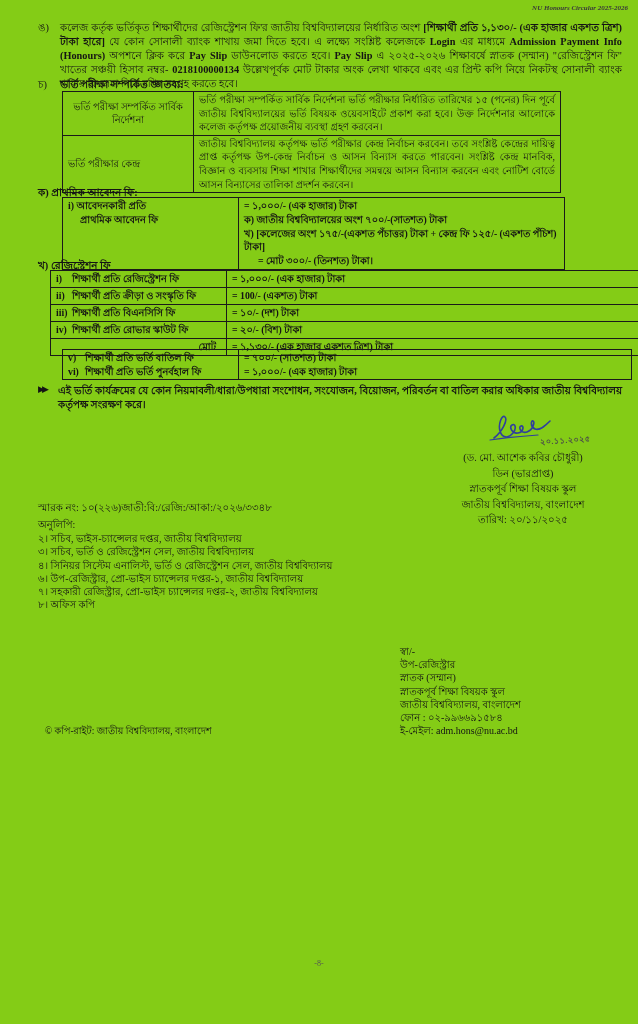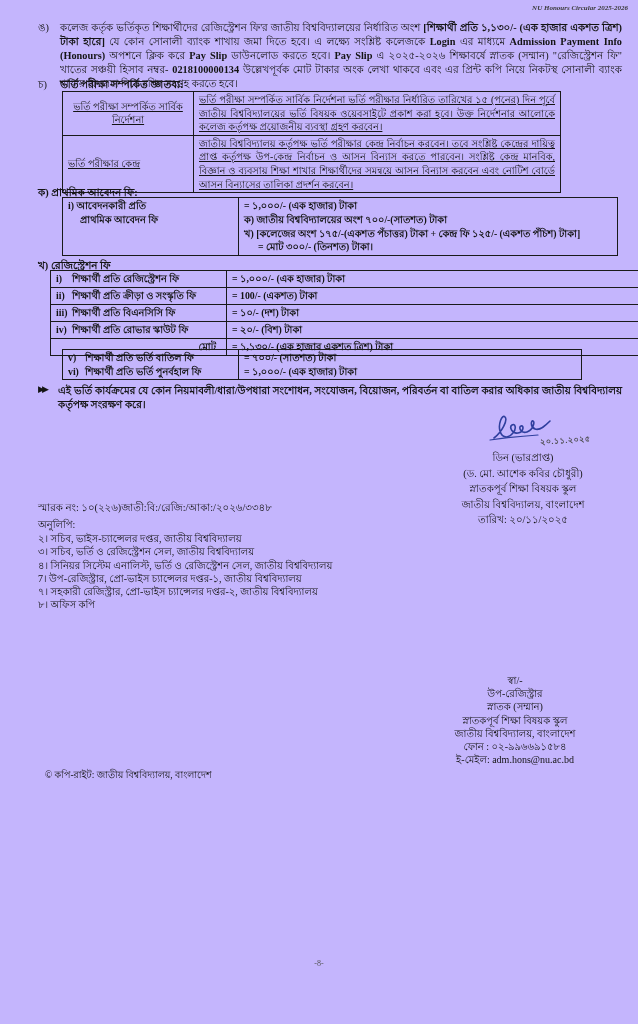--- a/index.html
+++ b/index.html
@@ -1,60 +1,60 @@
 <!DOCTYPE html>
 <html><head>
 <meta charset="utf-8">
 <style>
   html,body{margin:0;padding:0;background:#e8e8e8;}
   .page{
-    position:relative;width:638px;height:1024px;background:#c4b5fd;
+    position:relative;width:638px;height:1024px;background:#84cc16;
     font-family:"Liberation Serif","DejaVu Serif",serif;color:#141414;
     overflow:hidden;margin:0 auto;
   }
   .abs{position:absolute;}
   .hdr-tag{right:10px;top:4px;font-size:7px;font-style:italic;font-weight:bold;color:#3a3a3a;}
   .para{left:38px;top:21px;width:584px;font-size:10.3px;line-height:14px;text-align:justify;padding-left:22px;box-sizing:border-box;}
   .para .marker{position:absolute;left:0;top:0;}
   .sec-head{font-size:10.4px;font-weight:bold;}
   .cha{left:38px;top:77px;}
   .cha .marker{display:inline-block;width:22px;font-weight:normal;}
   .t{border-collapse:collapse;table-layout:fixed;}
   .t td{border:1.1px solid #1a1a1a;padding:1px 5px;vertical-align:top;font-size:9.8px;line-height:13.6px;}
-  .t1{left:62px;top:91px;width:499px;text-decoration:underline;}
+  .t1{left:62px;top:91px;width:499px;}
   .t1 .c1{width:120px;text-align:center;vertical-align:middle;}
   .t1 .c1b{width:120px;text-align:left;vertical-align:middle;}
   .t1 .c2{text-align:justify;}
   .item10{left:22px;top:172px;width:606px;font-size:10.3px;}
   .headA{left:38px;top:185px;}
-  .t2{left:62px;top:197px;width:556px;}
+  .t2{left:62px;top:197px;width:503px;}
   .t2 td{font-weight:bold;line-height:13.8px;}
   .t2 .c1{width:165px;}
   .t2 .ind{padding-left:12px;}
   .t2 .ind2{padding-left:14px;}
   .headB{left:38px;top:258px;}
   .t3{left:50px;top:270px;width:607px;}
   .t3 td{font-weight:bold;height:14px;}
   .t3 .c1{width:165px;}
   .t3 .no{display:inline-block;min-width:16px;}
   .t3 .tot{text-align:right;padding-right:10px;}
-  .t3b{left:62px;top:349px;width:520px;}
+  .t3b{left:62px;top:349px;width:570px;}
   .t3b td{font-weight:bold;}
   .t3b .c1{width:165px;}
   .t3b .no{display:inline-block;min-width:17px;}
   .note{left:38px;top:384px;width:584px;font-size:10.3px;line-height:13.8px;font-weight:bold;text-align:justify;padding-left:20px;box-sizing:border-box;}
   .note .bullet{position:absolute;left:0;top:-1px;font-size:9px;letter-spacing:-3px;}
   .sig-img{left:488px;top:412px;}
   .sig-date{left:540px;top:434px;font-size:8px;color:#4a4a4a;transform:rotate(-4deg);font-weight:bold;letter-spacing:0.5px;}
   .sig-block{left:408px;top:450px;width:230px;text-align:center;font-size:10.2px;line-height:15.5px;}
   .memo{left:38px;top:500px;font-size:10.2px;}
   .copies{left:38px;top:518px;font-size:10px;line-height:13.2px;}
   .copies .hd{margin-bottom:1px;}
-  .contact{left:400px;top:645px;width:230px;text-align:center;font-size:10px;line-height:13.2px;margin-top:29px;}
-  .copyright{left:45px;top:768px;font-size:9.5px;}
+  .contact{left:400px;top:645px;width:230px;font-size:10px;line-height:13.2px;}
+  .copyright{left:45px;top:724px;font-size:9.5px;}
   .pageno{left:0;top:959px;width:638px;text-align:center;font-size:8px;color:#555;}
 </style>
 </head>
 <body>
 
 <div class="page">
 
   <div class="abs hdr-tag">NU Honours Circular 2025-2026</div>
 
   <div class="abs para">
@@ -146,35 +146,35 @@
     <span>এই ভর্তি কার্যক্রমের যে কোন নিয়মাবলী/ধারা/উপধারা সংশোধন, সংযোজন, বিয়োজন, পরিবর্তন বা বাতিল করার অধিকার জাতীয় বিশ্ববিদ্যালয় কর্তৃপক্ষ সংরক্ষণ করে।</span>
   </div>
 
   <svg class="abs sig-img" width="72" height="34" viewBox="0 0 72 34">
     <path d="M6 26 C14 20, 20 8, 17 5 C14 2, 10 12, 12 19 C14 26, 20 27, 25 21 C29 16, 27 11, 24 13 C21 15, 24 22, 30 21 C36 20, 36 13, 33 14 C30 15, 33 22, 39 20 C45 18, 47 10, 45 9 C43 8, 42 15, 47 17 C52 19, 58 13, 62 9" fill="none" stroke="#2f3f9e" stroke-width="1.6" stroke-linecap="round"></path>
     <path d="M2 28 C16 26, 34 24, 50 23" fill="none" stroke="#2f3f9e" stroke-width="1.2" stroke-linecap="round"></path>
   </svg>
   <div class="abs sig-date">২০.১১.২০২৫</div>
 
   <div class="abs sig-block">
+    <div>(ড. মো. আশেক কবির চৌধুরী)</div>
     <div>ডিন (ভারপ্রাপ্ত)</div>
-    <div>(ড. মো. আশেক কবির চৌধুরী)</div>
     <div>স্নাতকপূর্ব শিক্ষা বিষয়ক স্কুল</div>
     <div>জাতীয় বিশ্ববিদ্যালয়, বাংলাদেশ</div>
     <div>তারিখ: ২০/১১/২০২৫</div>
   </div>
 
   <div class="abs memo">স্মারক নং: ১০(২২৬)জাতী:বি:/রেজি:/আকা:/২০২৬/৩৩৪৮</div>
 
   <div class="abs copies">
     <div class="hd">অনুলিপি:</div>
     <div>২। সচিব, ভাইস-চ্যান্সেলর দপ্তর, জাতীয় বিশ্ববিদ্যালয়</div>
     <div>৩। সচিব, ভর্তি ও রেজিস্ট্রেশন সেল, জাতীয় বিশ্ববিদ্যালয়</div>
     <div>৪। সিনিয়র সিস্টেম এনালিস্ট, ভর্তি ও রেজিস্ট্রেশন সেল, জাতীয় বিশ্ববিদ্যালয়</div>
-    <div>7। উপ-রেজিস্ট্রার, প্রো-ভাইস চ্যান্সেলর দপ্তর-১, জাতীয় বিশ্ববিদ্যালয়</div>
+    <div>৬। উপ-রেজিস্ট্রার, প্রো-ভাইস চ্যান্সেলর দপ্তর-১, জাতীয় বিশ্ববিদ্যালয়</div>
     <div>৭। সহকারী রেজিস্ট্রার, প্রো-ভাইস চ্যান্সেলর দপ্তর-২, জাতীয় বিশ্ববিদ্যালয়</div>
     <div>৮। অফিস কপি</div>
   </div>
 
   <div class="abs contact">
     <div>স্বা/-</div>
     <div>উপ-রেজিস্ট্রার</div>
     <div>স্নাতক (সম্মান)</div>
     <div>স্নাতকপূর্ব শিক্ষা বিষয়ক স্কুল</div>
     <div>জাতীয় বিশ্ববিদ্যালয়, বাংলাদেশ</div>

